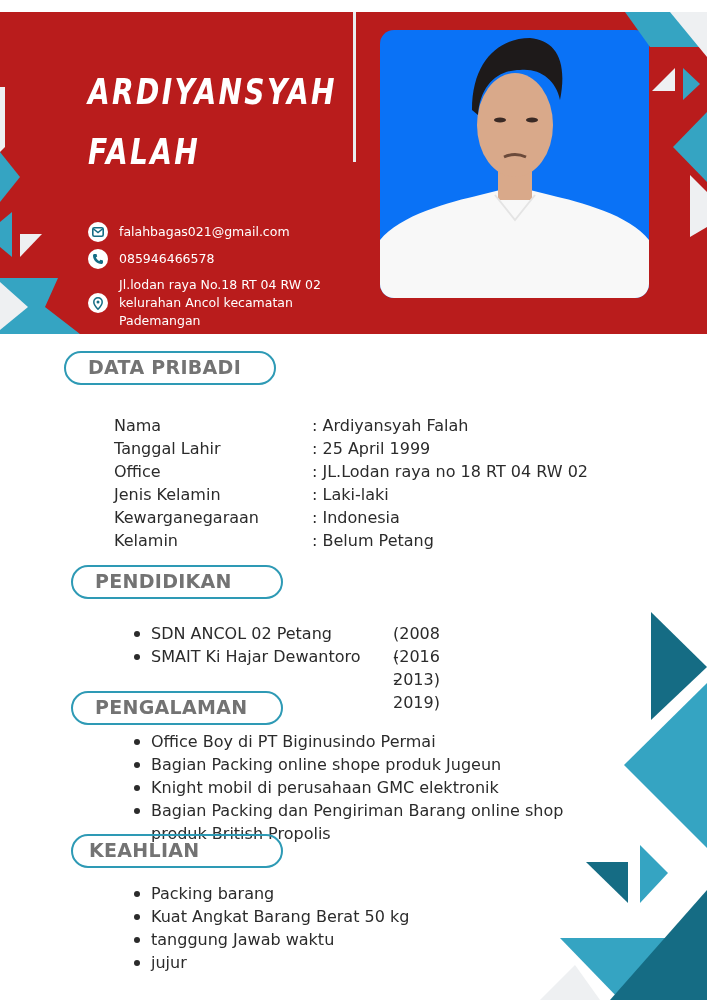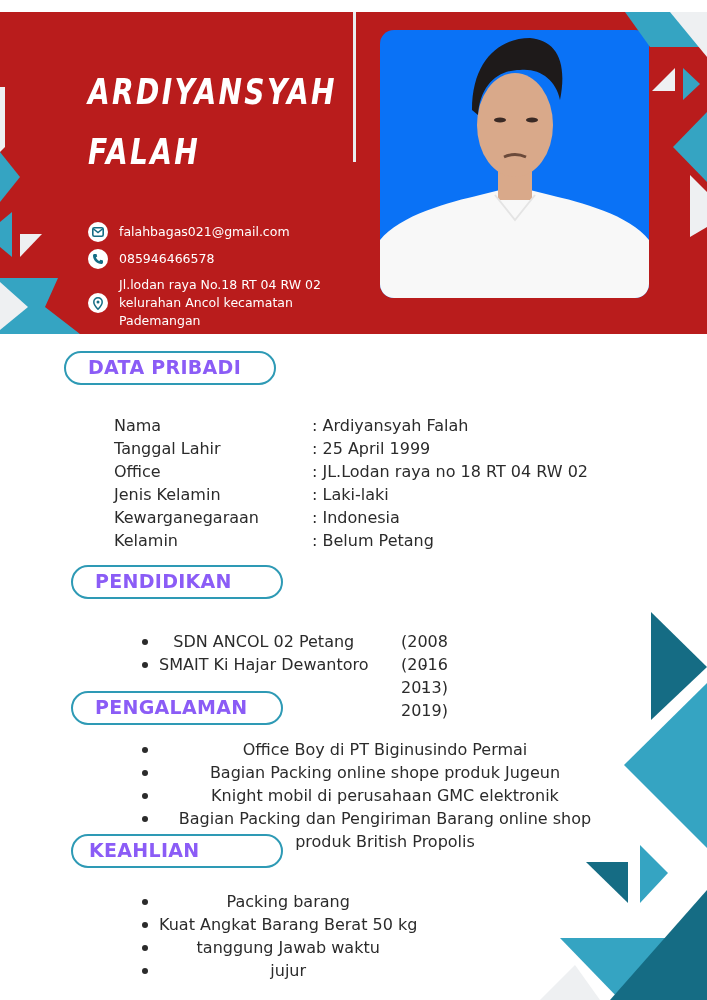--- a/index.html
+++ b/index.html
@@ -6,24 +6,24 @@
   body { width: 707px; height: 1000px; position: relative; overflow: hidden; background: #ffffff; font-family: "DejaVu Sans", sans-serif; color: #2b2b2b; }
   .header { position: absolute; left: 0; top: 12px; width: 707px; height: 322px; background: #b91c1c; overflow: hidden; }
   .shape { position: absolute; }
   .name { position: absolute; left: 88px; top: 50px; color: #ffffff; font-family: "DejaVu Sans", sans-serif; font-weight: bold; font-style: italic; font-size: 36px; letter-spacing: 3px; line-height: 60px; transform: scaleX(0.78); transform-origin: left top; }
   .vline { position: absolute; left: 353px; top: 0; width: 3px; height: 150px; background: #e9eef0; }
   .contact { position: absolute; left: 88px; color: #ffffff; font-size: 12.5px; display: flex; align-items: center; }
   .contact .ic { width: 20px; height: 20px; border-radius: 50%; background: #ffffff; display: flex; align-items: center; justify-content: center; margin-right: 11px; flex-shrink: 0; }
   .contact .txt { line-height: 18px; }
   .photo { position: absolute; left: 380px; top: 18px; width: 269px; height: 268px; border-radius: 14px; background: #0a72f6; overflow: hidden; }
   .section-pill { position: absolute; left: 64px; width: 208px; height: 30px; border: 2px solid #2e9ab5; border-radius: 17px; }
-  .section-pill span { position: absolute; left: 22px; top: 3px; font-weight: bold; font-size: 19px; color: #8b5cf6; letter-spacing: 0.3px; }
+  .section-pill span { position: absolute; left: 22px; top: 3px; font-weight: bold; font-size: 19px; color: #737373; letter-spacing: 0.3px; }
   .data-row { position: absolute; left: 114px; font-size: 16px; line-height: 23px; margin-top: 24px; }
   .data-row .lbl { display: inline-block; width: 198px; }
-  .list { position: absolute; left: 125px; margin: 16px; padding: 0; list-style: none; font-size: 16px; line-height: 23px; text-align: center; }
+  .list { position: absolute; left: 125px; margin: 8px; padding: 0; list-style: none; font-size: 16px; line-height: 23px; }
   .list li { position: relative; padding-left: 18px; }
   .list li::before { content: ""; position: absolute; left: 1px; top: 9px; width: 6px; height: 6px; border-radius: 50%; background: #2b2b2b; }
   .list .year { position: absolute; left: 260px; }
 </style>
 </head>
 <body>
 
 <div class="header">
 
   <svg class="shape" style="left:0;top:0" width="100" height="322">

